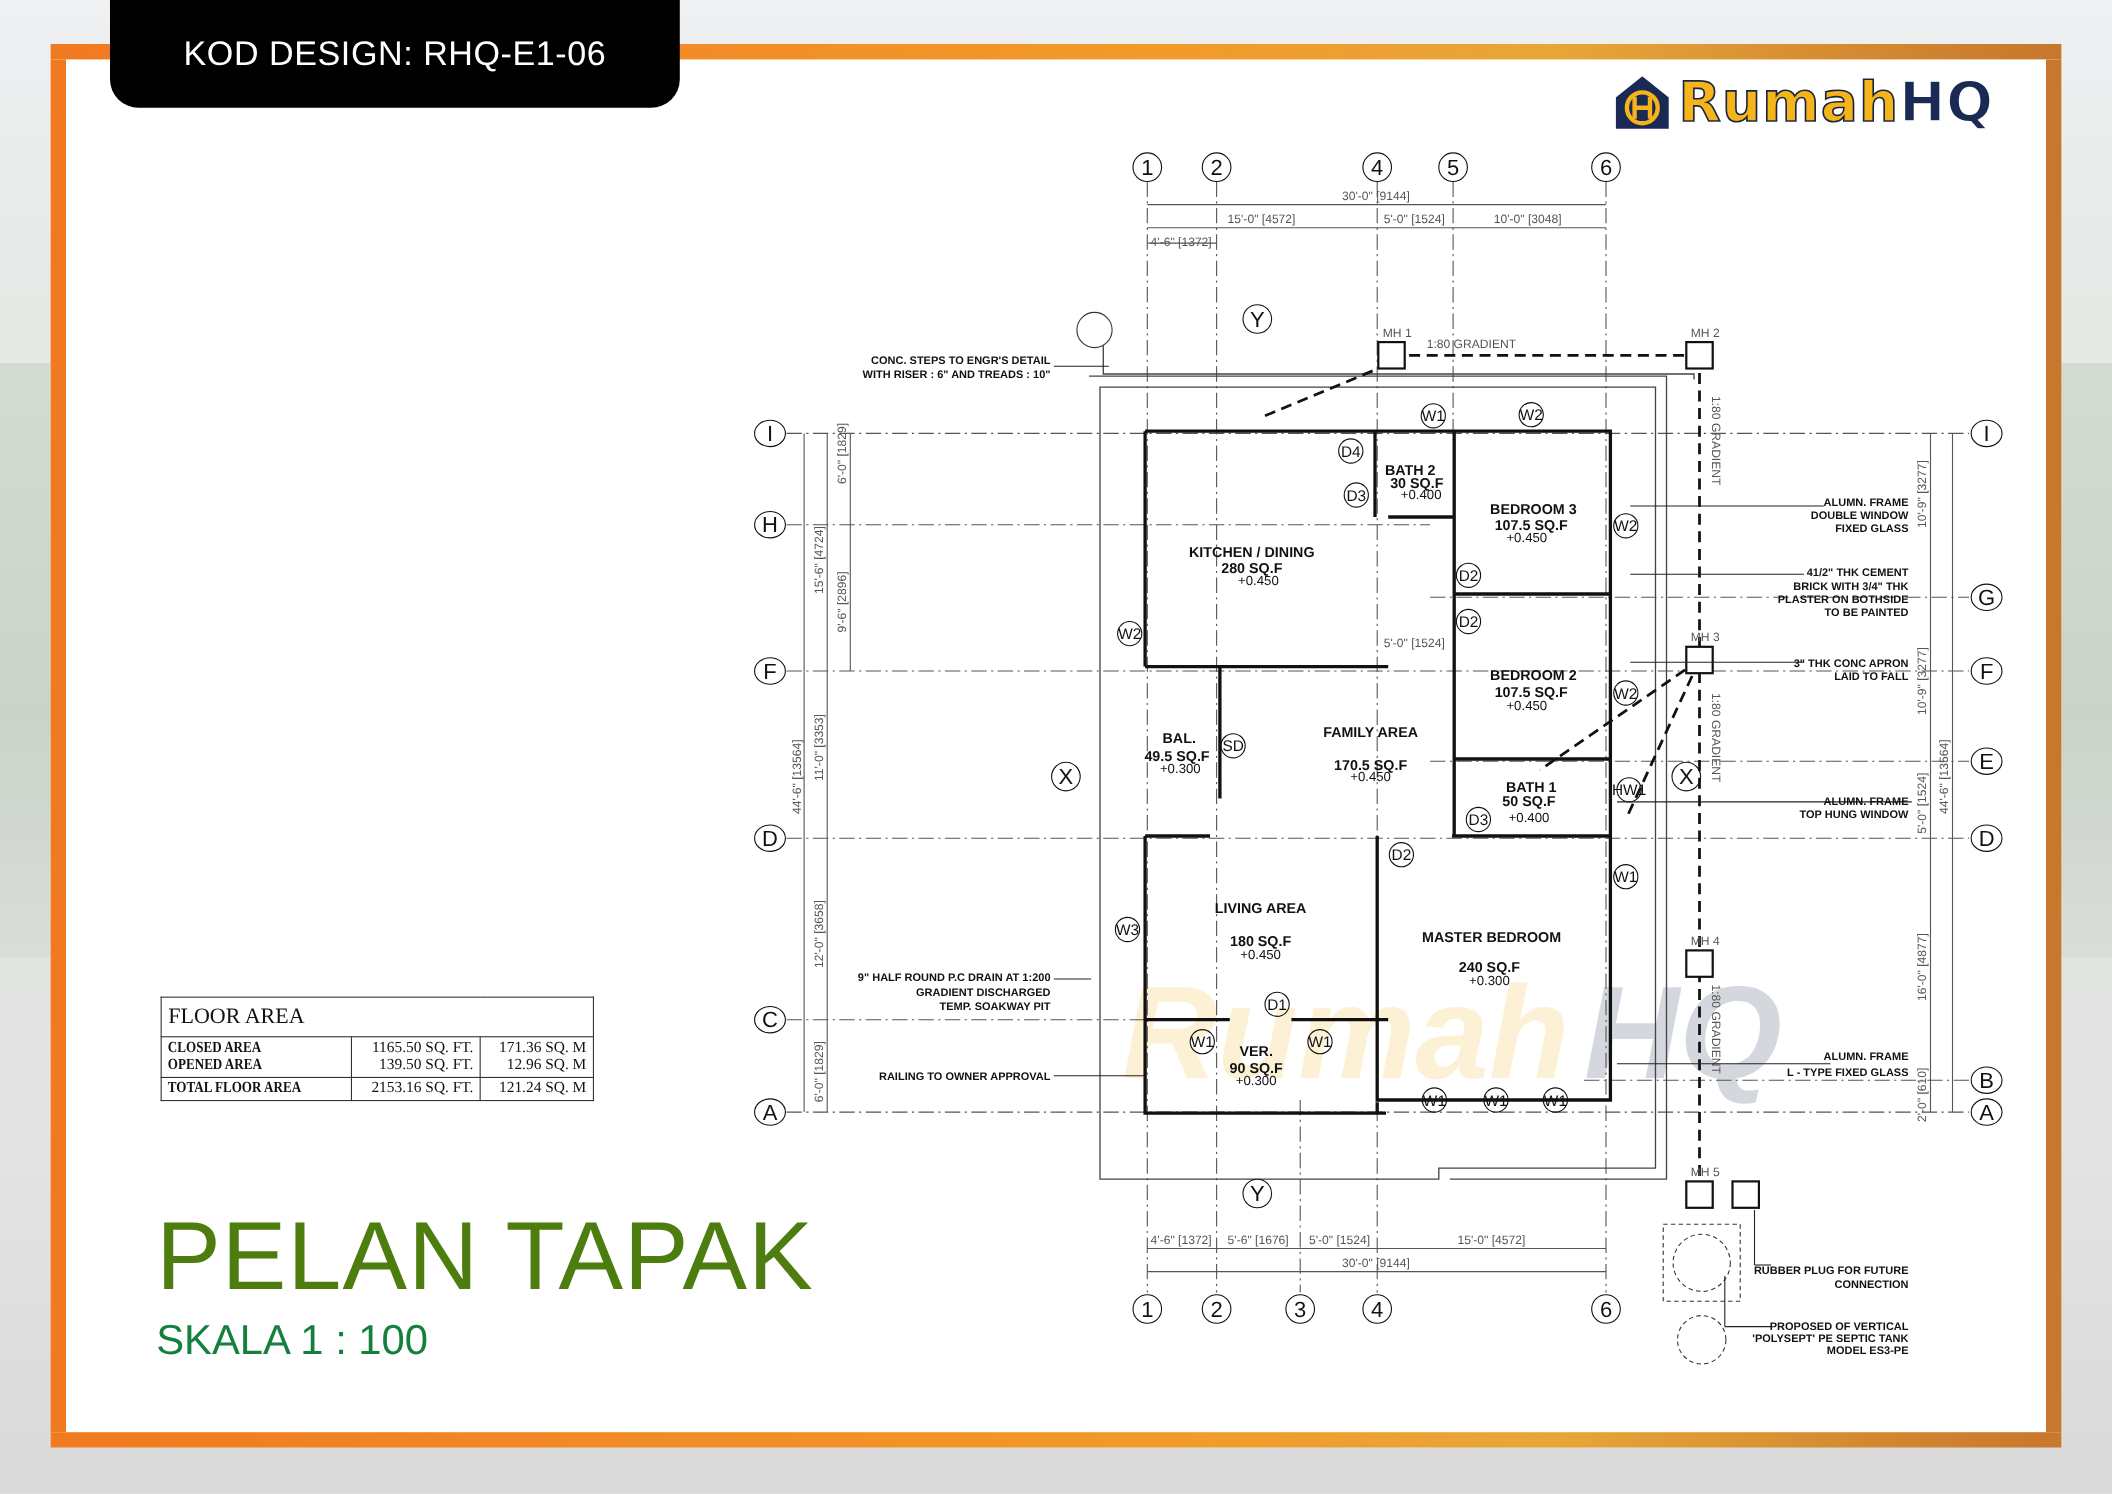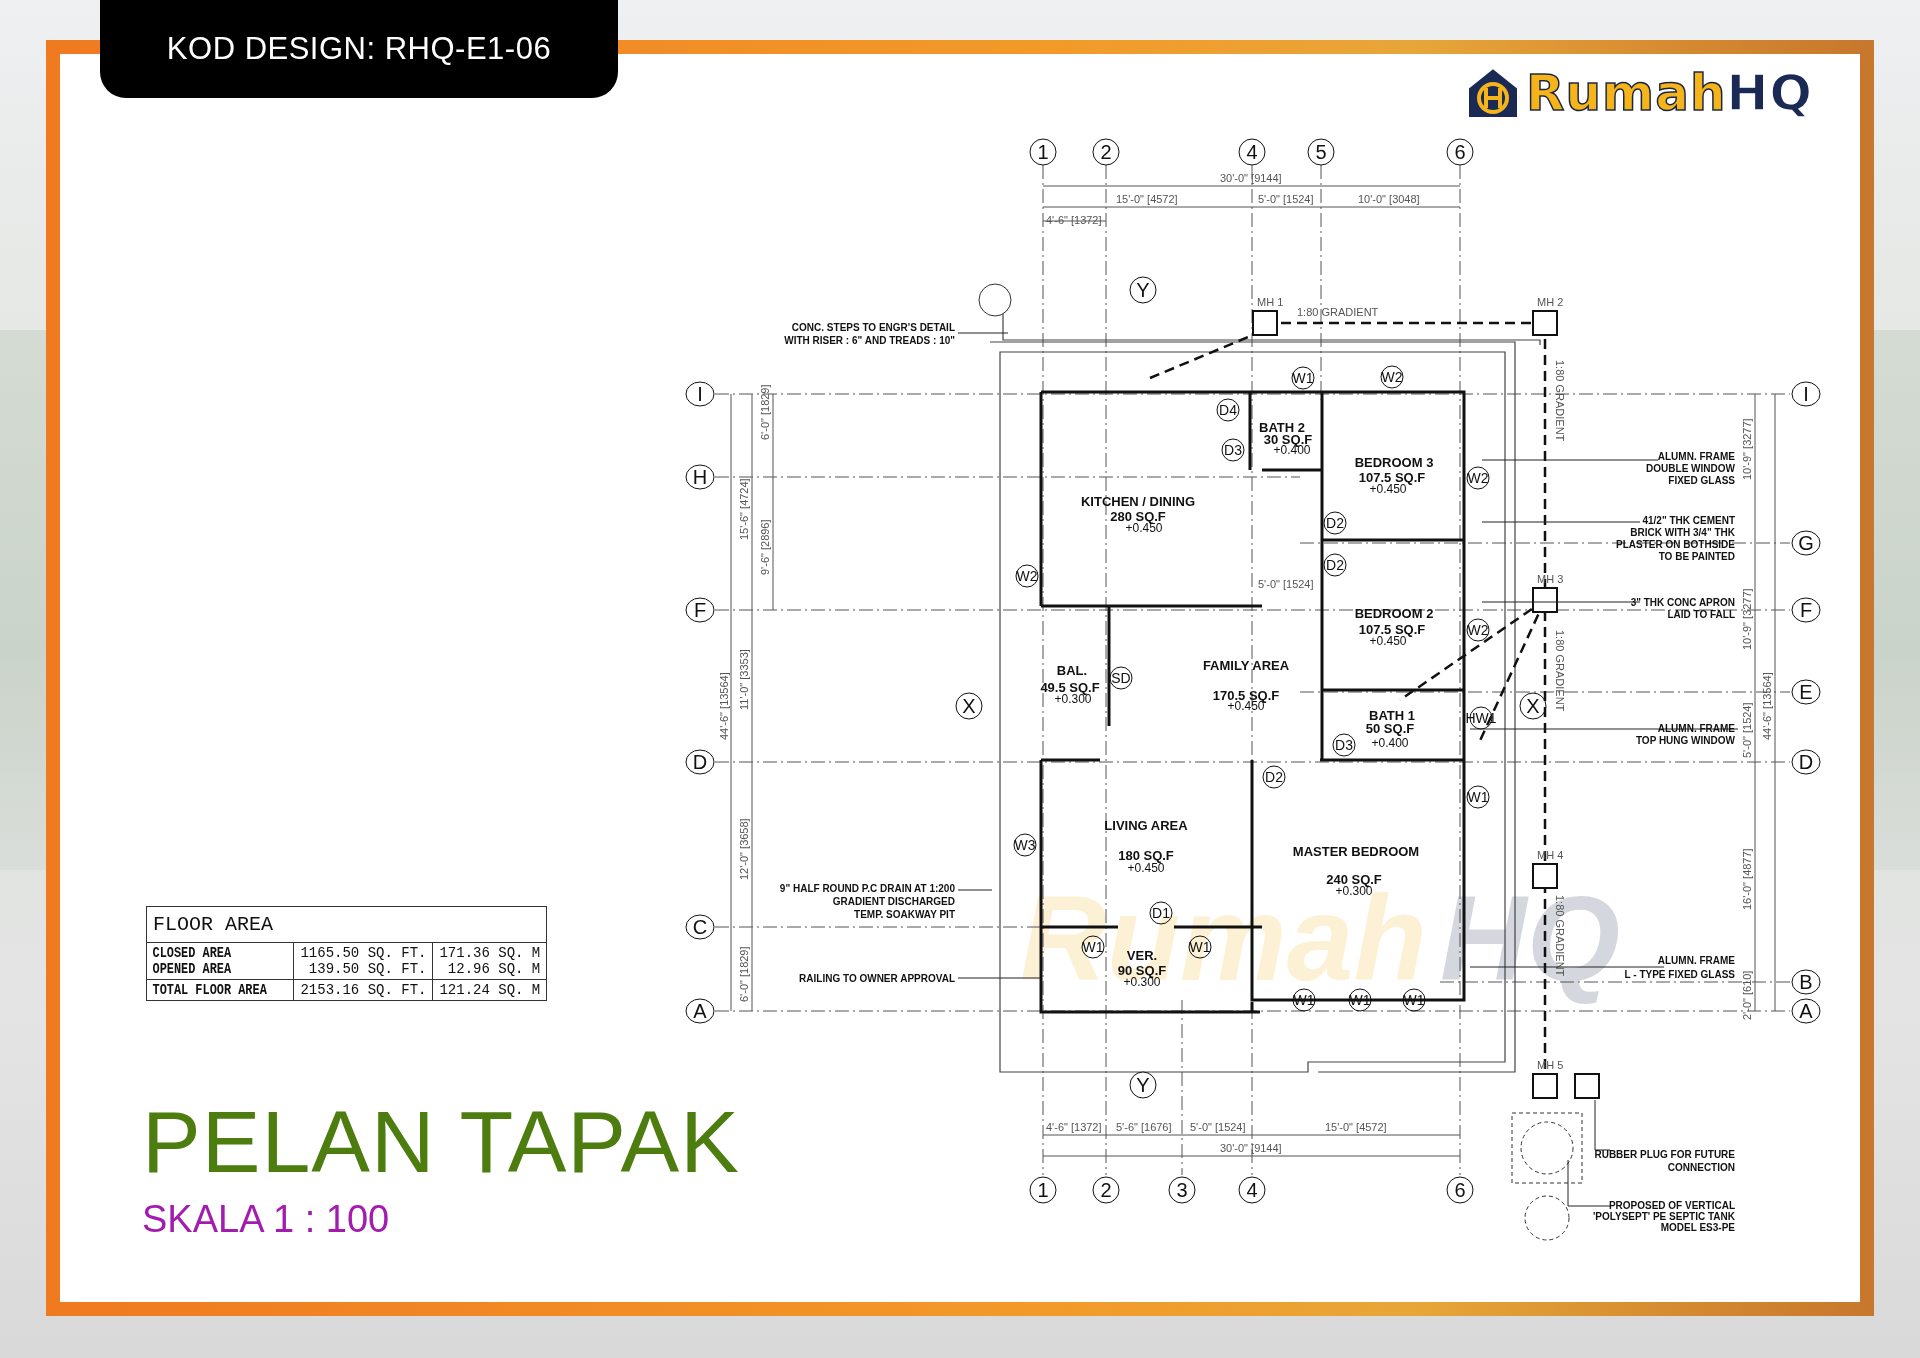--- a/index.html
+++ b/index.html
@@ -12,27 +12,27 @@
     border-image:linear-gradient(90deg,#f07a20,#f29a2a 55%,#e8a638 75%,#c8782c) 1;background:#fff;}
   .code-tab{position:absolute;left:100px;top:0;width:518px;height:98px;background:#000;border-radius:0 0 26px 26px;
     color:#fff;font-size:31px;display:flex;align-items:center;justify-content:center;letter-spacing:0.5px;}
   .logo{position:absolute;left:1466px;top:66px;display:flex;align-items:center;gap:6px;}
   .logo-mark{width:54px;height:54px;}
   .logo-text{font-family:"DejaVu Sans",sans-serif;font-weight:bold;font-size:50px;letter-spacing:1px;
     -webkit-text-stroke:1.5px #1a2540;line-height:1;}
   .logo-text .a{color:#f4b41a;}
   .logo-text .b{color:#1b2a55;-webkit-text-stroke:1.5px #fff;}
   .plan{position:absolute;left:0;top:0;}
-  .fa-table{position:absolute;left:146px;top:906px;width:394px;border-collapse:collapse;font-family:Liberation Mono, monospace;border-radius:18px;}
+  .fa-table{position:absolute;left:146px;top:906px;width:394px;border-collapse:collapse;font-family:Liberation Serif, serif;border-radius:18px;}
   .fa-table td{border:1px solid #333;padding:2px 6px;font-size:14px;color:#111;}
   .fa-title{font-size:20px !important;padding:6px 6px !important;}
   .fa-table .num{text-align:right;white-space:pre;}
   .fa-table .lbl{white-space:pre;font-weight:bold;transform:scaleX(.85);transform-origin:left;}
   .title{position:absolute;left:142px;top:1098px;font-size:88px;font-weight:300;color:#4d7c0f;letter-spacing:1px;line-height:1;}
-  .subtitle{position:absolute;left:142px;top:1200px;font-size:38px;color:#a21caf;line-height:1;}
+  .subtitle{position:absolute;left:142px;top:1200px;font-size:38px;color:#15803d;line-height:1;}
   svg text{font-family:"Liberation Sans",sans-serif;}
   .rm{font-weight:bold;font-size:13px;fill:#111;}
   .rs{font-size:12px;fill:#111;}
   .note{font-weight:bold;font-size:10px;fill:#111;}
   .dim{font-size:11px;fill:#555;}
   .grid-lbl{font-size:20px;fill:#111;}
   .wtag{font-size:14px;fill:#111;}
 </style>
 </head>
 <body>

